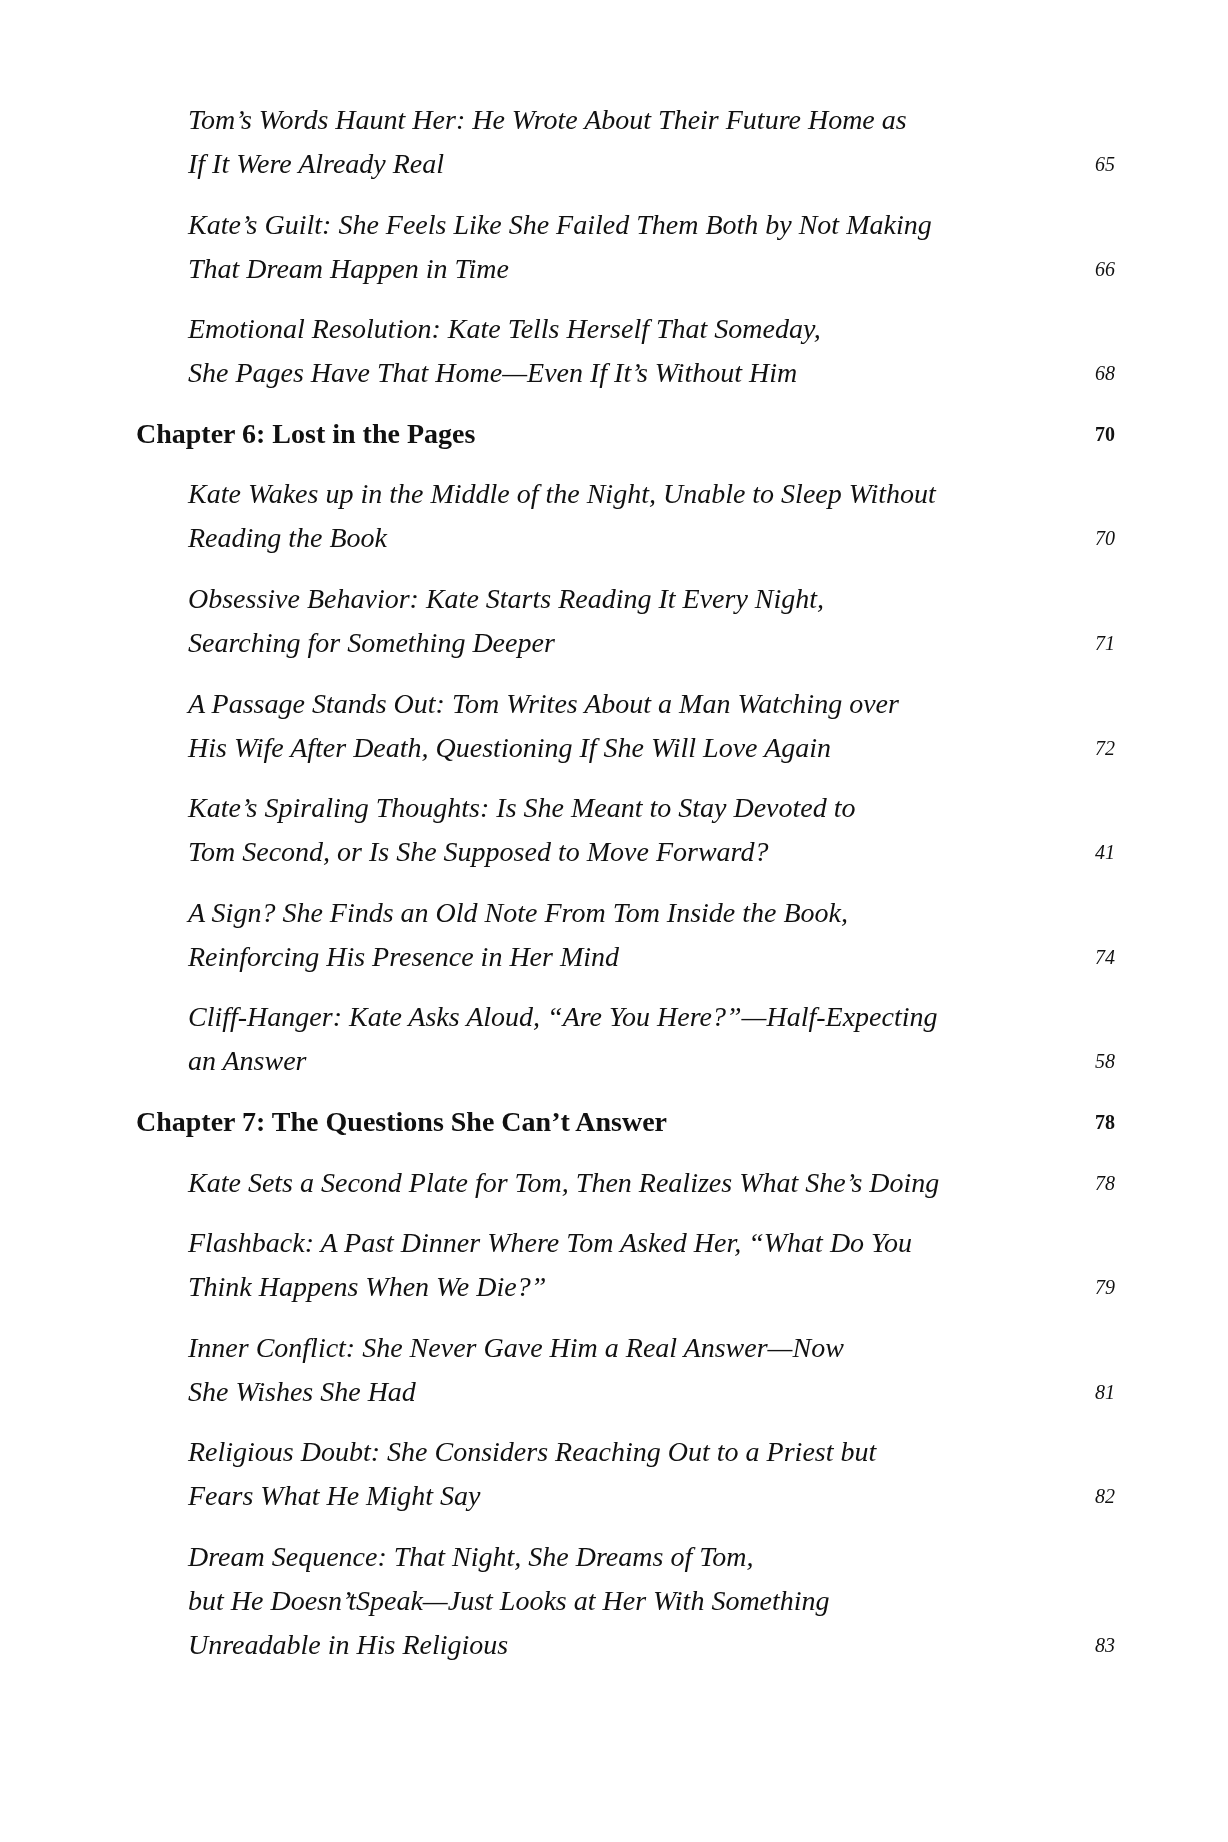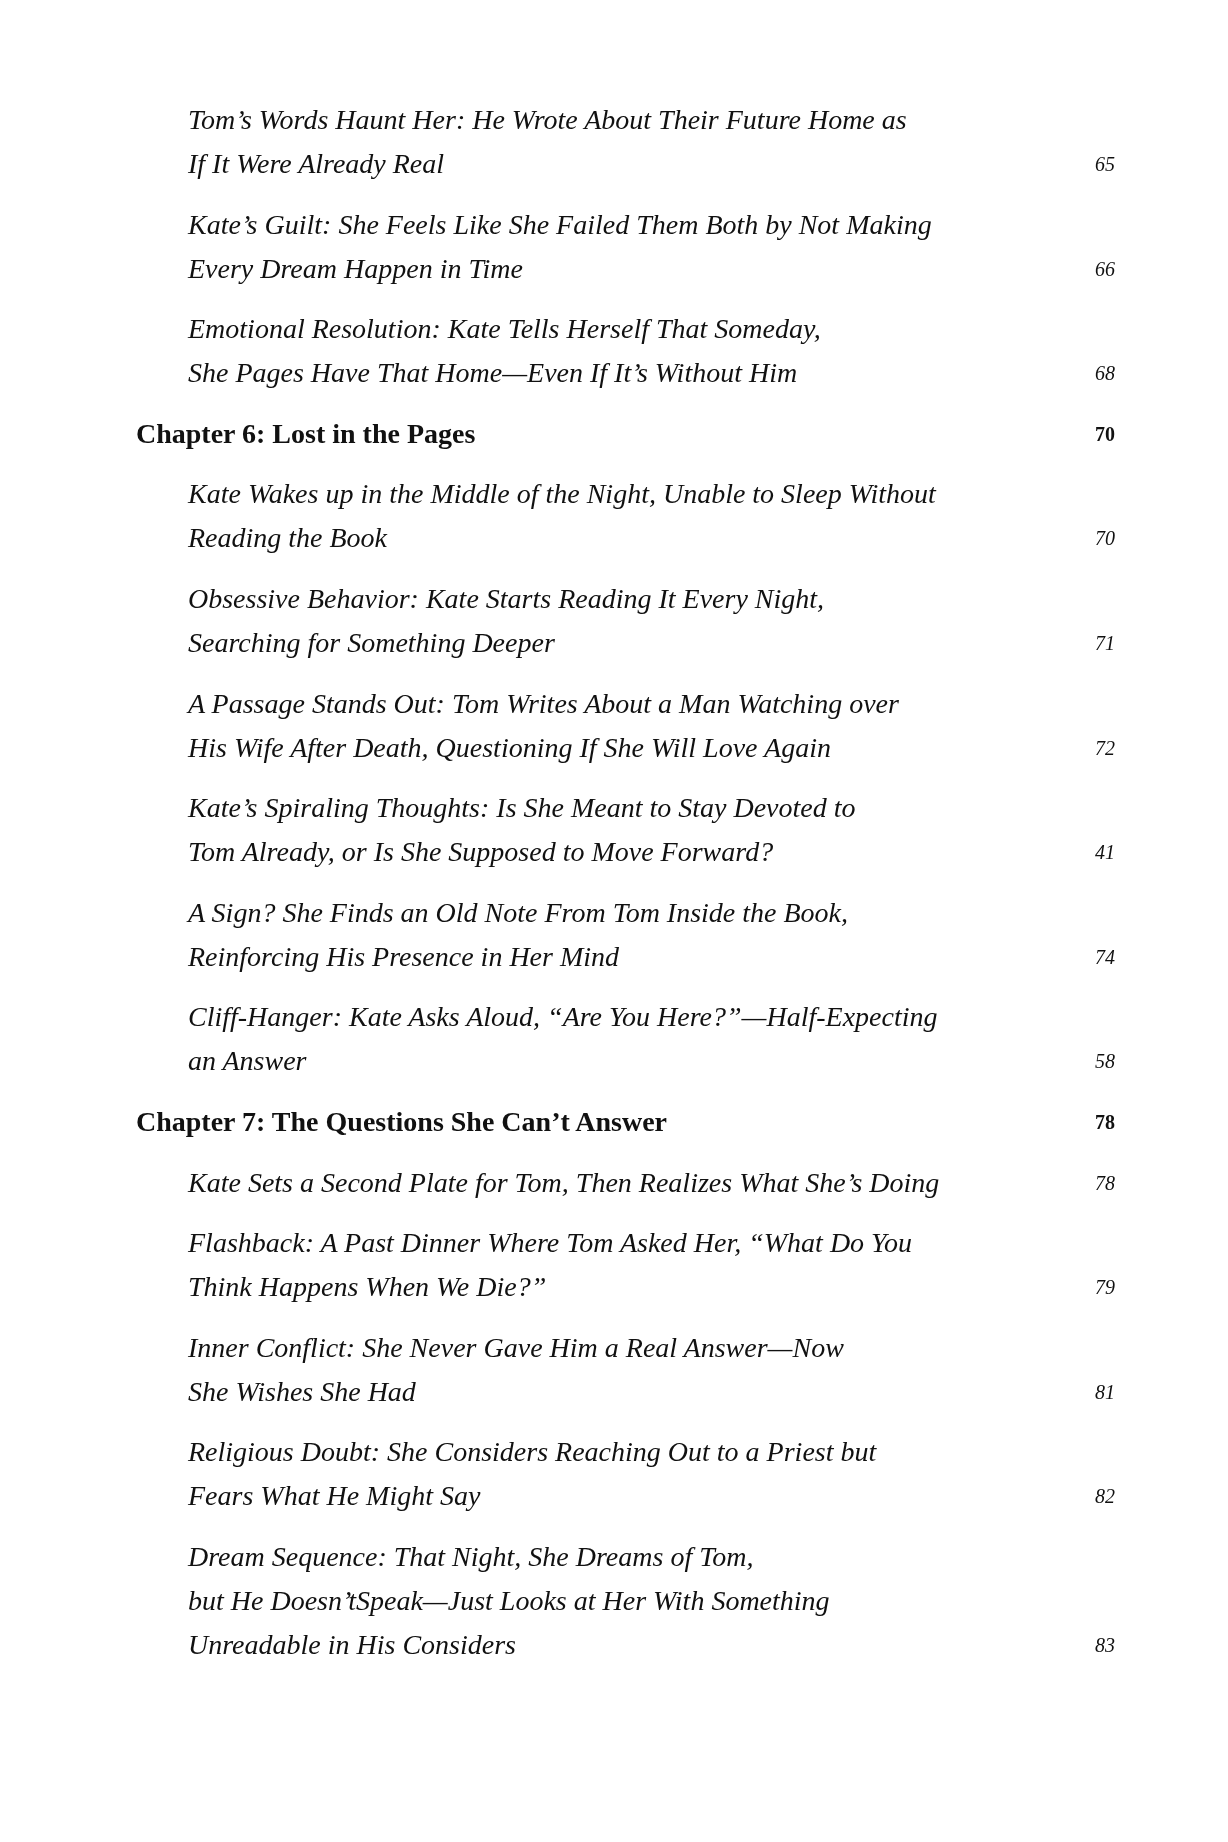--- a/index.html
+++ b/index.html
@@ -59,21 +59,21 @@
   <div class="row entry">
     <span class="lines">
       <span class="line">Tom’s Words Haunt Her: He Wrote About Their Future Home as</span>
       <span class="line">If It Were Already Real</span>
     </span>
     <span class="page">65</span>
   </div>
   <div class="row entry">
     <span class="lines">
       <span class="line">Kate’s Guilt: She Feels Like She Failed Them Both by Not Making</span>
-      <span class="line">Every Dream Happen in Time</span>
+      <span class="line">That Dream Happen in Time</span>
     </span>
     <span class="page">66</span>
   </div>
   <div class="row entry">
     <span class="lines">
       <span class="line">Emotional Resolution: Kate Tells Herself That Someday,</span>
       <span class="line">She Pages Have That Home—Even If It’s Without Him</span>
     </span>
     <span class="page">68</span>
   </div>
@@ -100,21 +100,21 @@
   <div class="row entry">
     <span class="lines">
       <span class="line">A Passage Stands Out: Tom Writes About a Man Watching over</span>
       <span class="line">His Wife After Death, Questioning If She Will Love Again</span>
     </span>
     <span class="page">72</span>
   </div>
   <div class="row entry">
     <span class="lines">
       <span class="line">Kate’s Spiraling Thoughts: Is She Meant to Stay Devoted to</span>
-      <span class="line">Tom Already, or Is She Supposed to Move Forward?</span>
+      <span class="line">Tom Second, or Is She Supposed to Move Forward?</span>
     </span>
     <span class="page">41</span>
   </div>
   <div class="row entry">
     <span class="lines">
       <span class="line">A Sign? She Finds an Old Note From Tom Inside the Book,</span>
       <span class="line">Reinforcing His Presence in Her Mind</span>
     </span>
     <span class="page">74</span>
   </div>
@@ -155,17 +155,17 @@
     <span class="lines">
       <span class="line">Religious Doubt: She Considers Reaching Out to a Priest but</span>
       <span class="line">Fears What He Might Say</span>
     </span>
     <span class="page">82</span>
   </div>
   <div class="row entry">
     <span class="lines">
       <span class="line">Dream Sequence: That Night, She Dreams of Tom,</span>
       <span class="line">but He Doesn’tSpeak—Just Looks at Her With Something</span>
-      <span class="line">Unreadable in His Considers</span>
+      <span class="line">Unreadable in His Religious</span>
     </span>
     <span class="page">83</span>
   </div>
 </div>
 
 </body></html>

